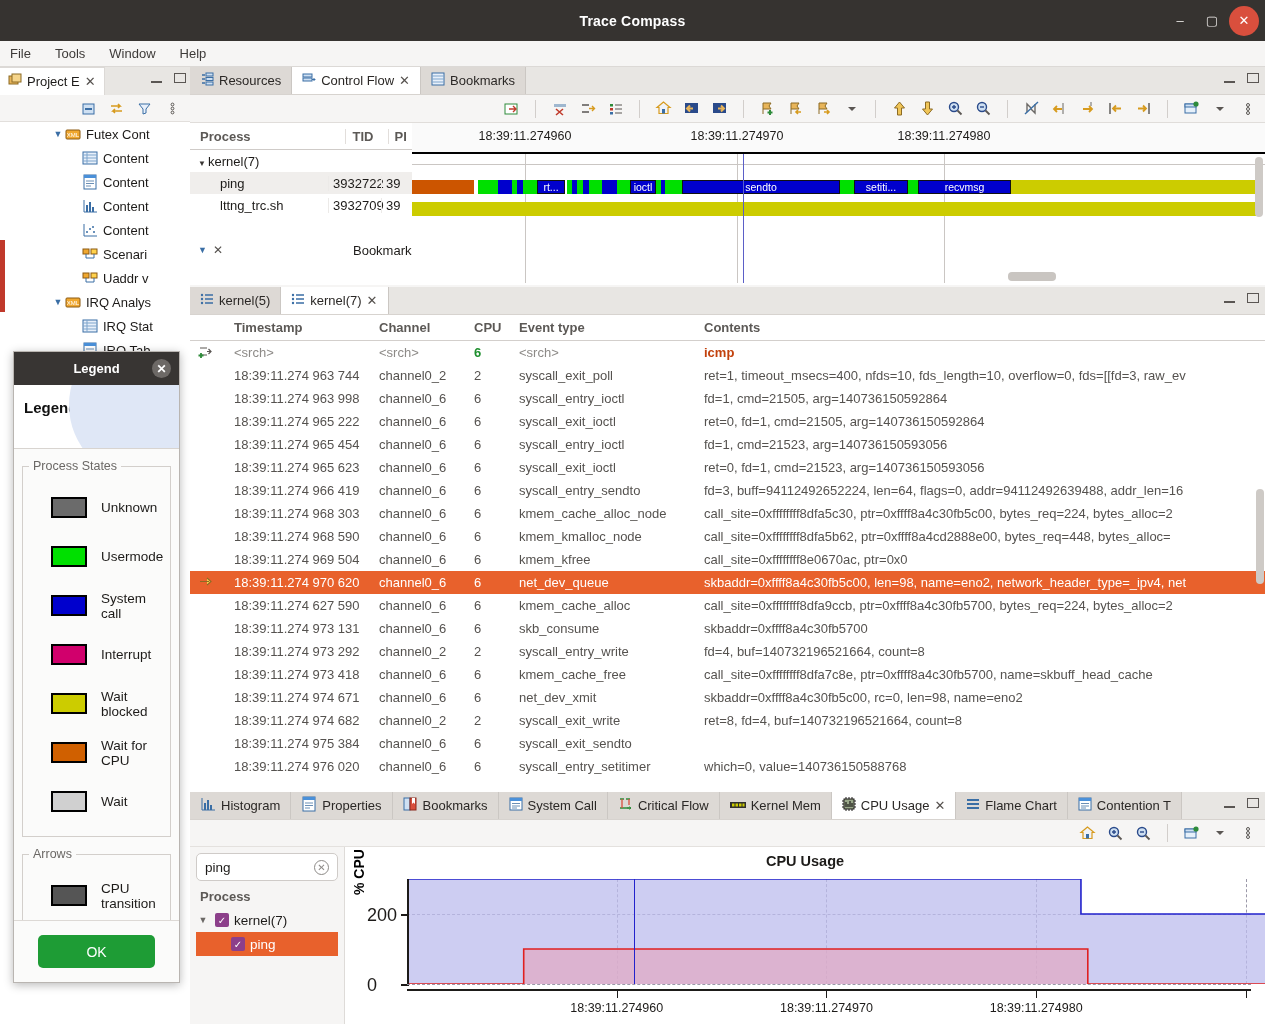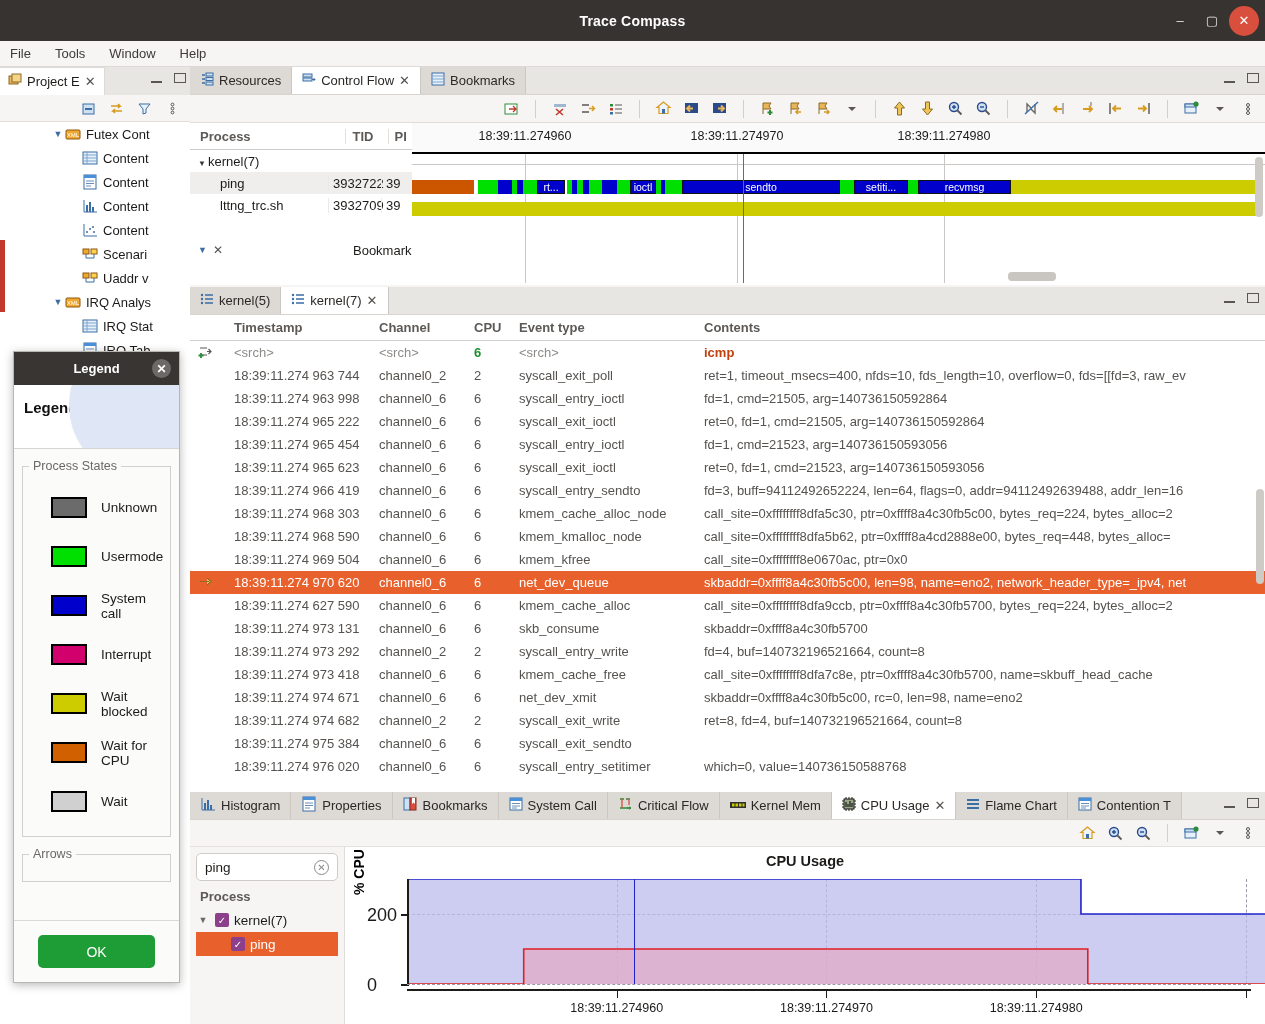--- a/index.html
+++ b/index.html
@@ -397,20 +397,26 @@
               <span class="lbl">Wait for CPU</span>
             </div>
             <div class="lrow">
               <span class="swatch" style="background:#d0d0d0"></span>
               <span class="lbl">Wait</span>
             </div>
           </div>
       </fieldset>
       <fieldset class="grp">
         <legend>Arrows</legend>
+        <div id="legend-arrows">
+            <div class="lrow">
+              <span class="swatch" style="background:#555555"></span>
+              <span class="lbl">CPU transition</span>
+            </div>
+          </div>
       </fieldset>
     </div>
     <div class="legend-foot">
       <button class="okbtn">OK</button>
     </div>
   </div>
 
   <div class="cfview">
     <div class="tabrow">
       <div id="cf-tabs" style="display:flex">

